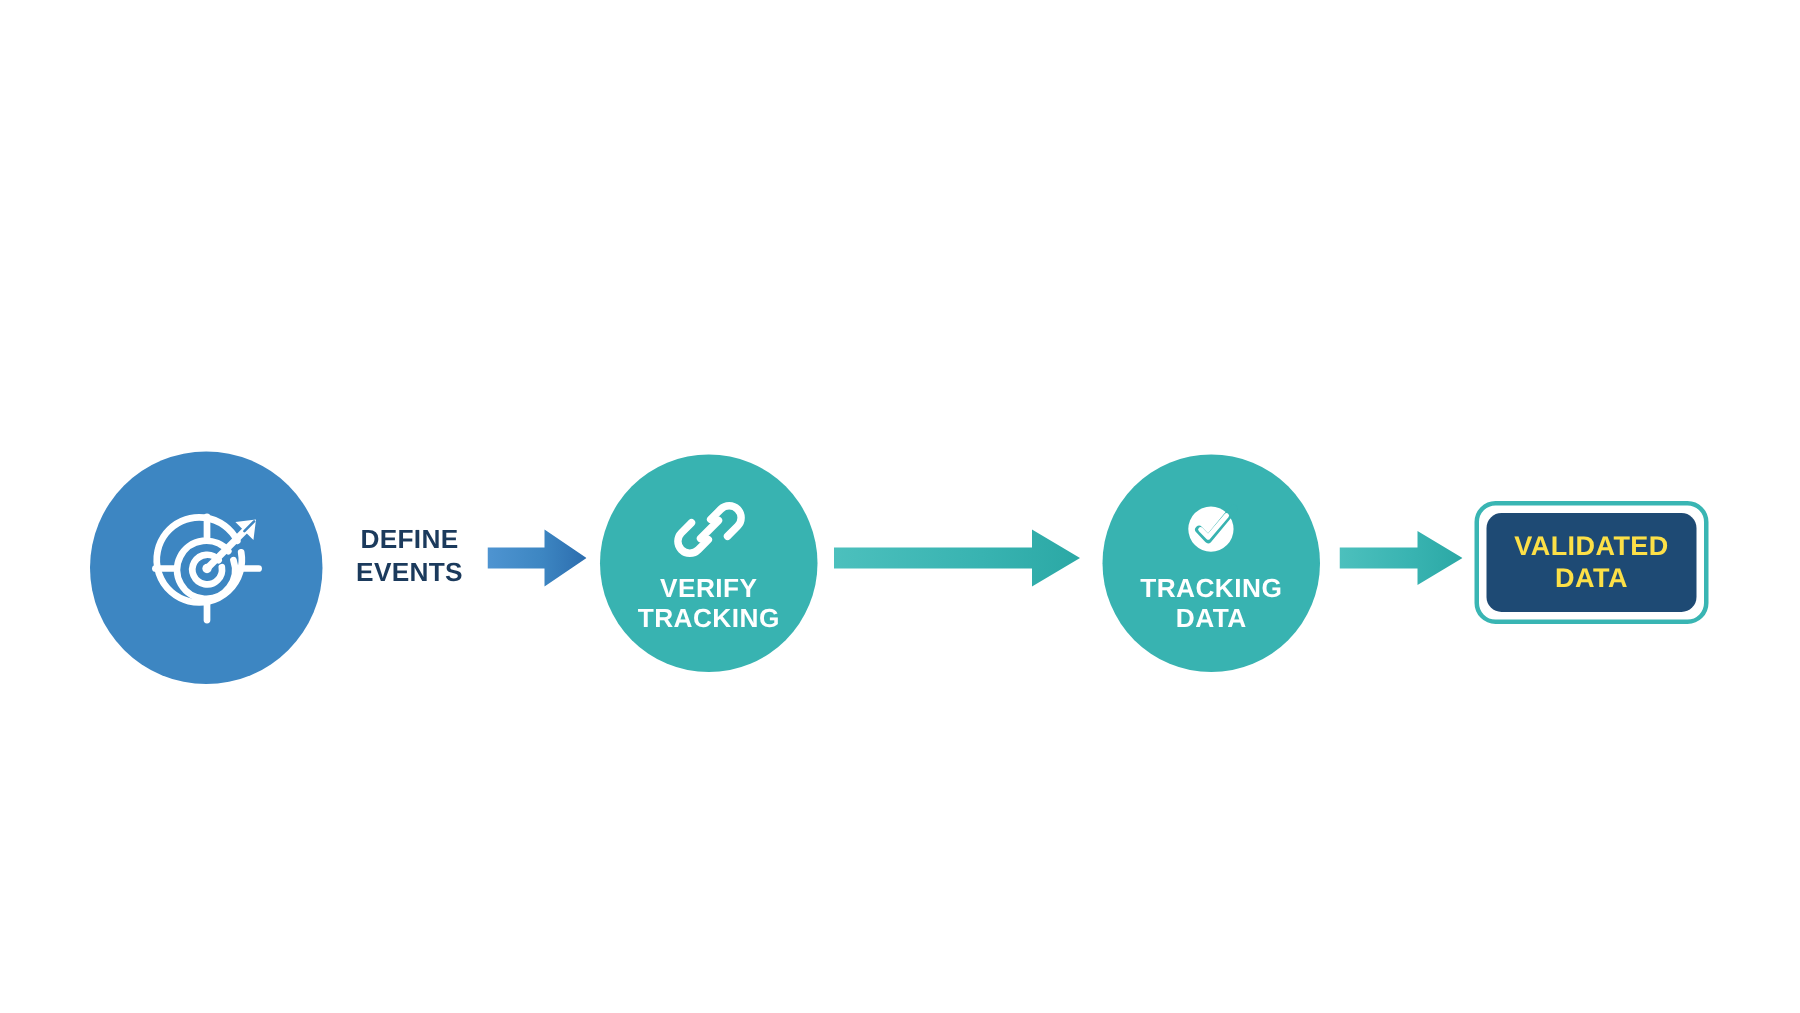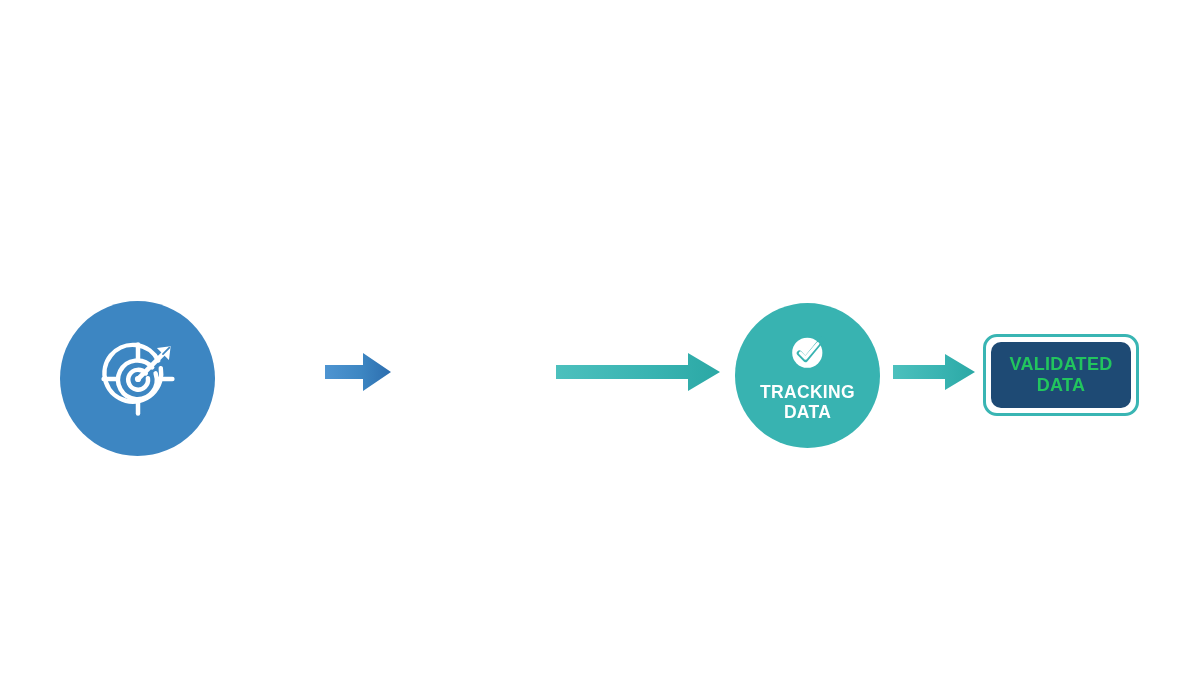--- a/index.html
+++ b/index.html
@@ -122,21 +122,21 @@
     width: 100%;
     height: 100%;
     box-sizing: border-box;
     background: #1e4a74;
     border-radius: 10px;
     display: flex;
     align-items: center;
     justify-content: center;
   }
   #badge-validated-data .badge-label {
-    color: #22c55e;
+    color: #fde047;
     font-size: 18px;
     font-weight: bold;
     text-align: center;
     line-height: 1.15;
     white-space: pre-line;
     letter-spacing: 0.3px;
   }
 </style>
 </head>
 <body>
@@ -164,34 +164,52 @@
 
         <line x1="50" y1="50" x2="79" y2="21" stroke="#ffffff" stroke-width="5.4" stroke-linecap="round"></line>
 
         <path d="M 72 14 L 88 12 L 86 28 L 79.5 21.5 Z" fill="#ffffff"></path>
         <path d="M 79 21 L 86.5 13.5" stroke="#3d86c2" stroke-width="2" stroke-linecap="round"></path>
       </svg>
     </span>
     <span class="circle-label"></span>
   </div>
 
+  <div class="node" id="label-define-events">DEFINE
+EVENTS</div>
 
   <div class="arrow" id="arrow-1">
     <svg width="66" height="44" viewBox="0 0 66 44" aria-hidden="true">
       <defs>
         <linearGradient id="gradBlueArrow" x1="0" y1="0" x2="1" y2="0">
           <stop offset="0%" stop-color="#4e94d1"></stop>
           <stop offset="55%" stop-color="#3d86c2"></stop>
           <stop offset="100%" stop-color="#2c6dae"></stop>
         </linearGradient>
       </defs>
       <path d="M 0 15 L 38 15 L 38 3 L 66 22 L 38 41 L 38 29 L 0 29 Z" fill="url(#gradBlueArrow)"></path>
     </svg>
   </div>
 
+  <div class="node circle teal" id="node-verify-tracking">
+    <span class="circle-icon">
+      <svg width="48" height="48" viewBox="0 0 64 64" aria-hidden="true">
+        <g fill="none" stroke="#ffffff" stroke-width="6.6" stroke-linecap="round">
+
+          <path d="M 33 23 L 42 14 A 10.5 10.5 0 0 1 57 29 L 48 38"></path>
+
+          <path d="M 31 41 L 22 50 A 10.5 10.5 0 0 1 7 35 L 16 26"></path>
+
+          <path d="M 24 40 L 40 24"></path>
+        </g>
+      </svg>
+    </span>
+    <span class="circle-label">VERIFY
+TRACKING</span>
+  </div>
 
   <div class="arrow" id="arrow-2">
     <svg width="164" height="44" viewBox="0 0 164 44" aria-hidden="true">
       <defs>
         <linearGradient id="gradTealArrow2" x1="0" y1="0" x2="1" y2="0">
           <stop offset="0%" stop-color="#4cc0bd"></stop>
           <stop offset="60%" stop-color="#38b3b1"></stop>
           <stop offset="100%" stop-color="#2ba8a5"></stop>
         </linearGradient>
       </defs>

